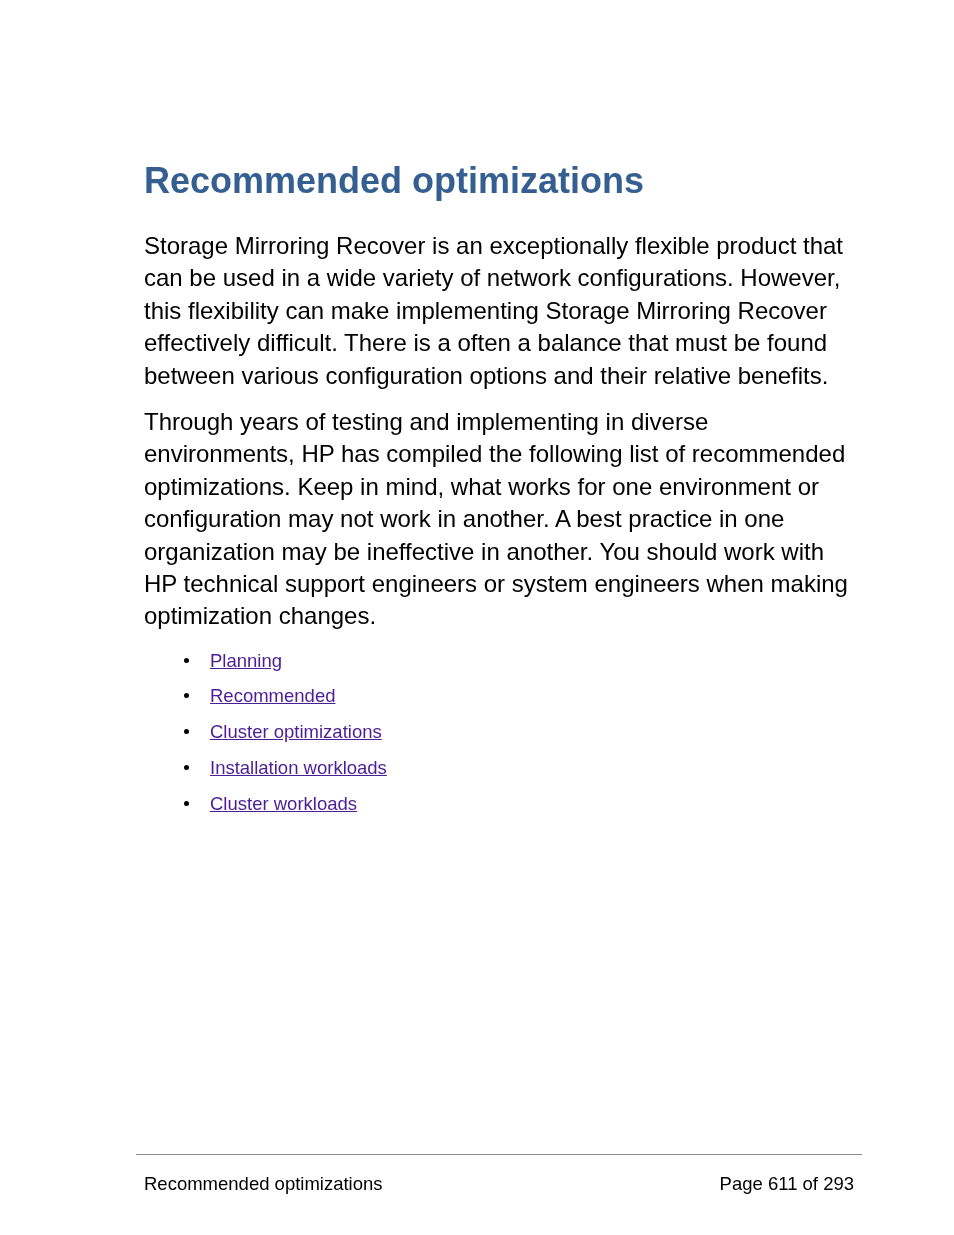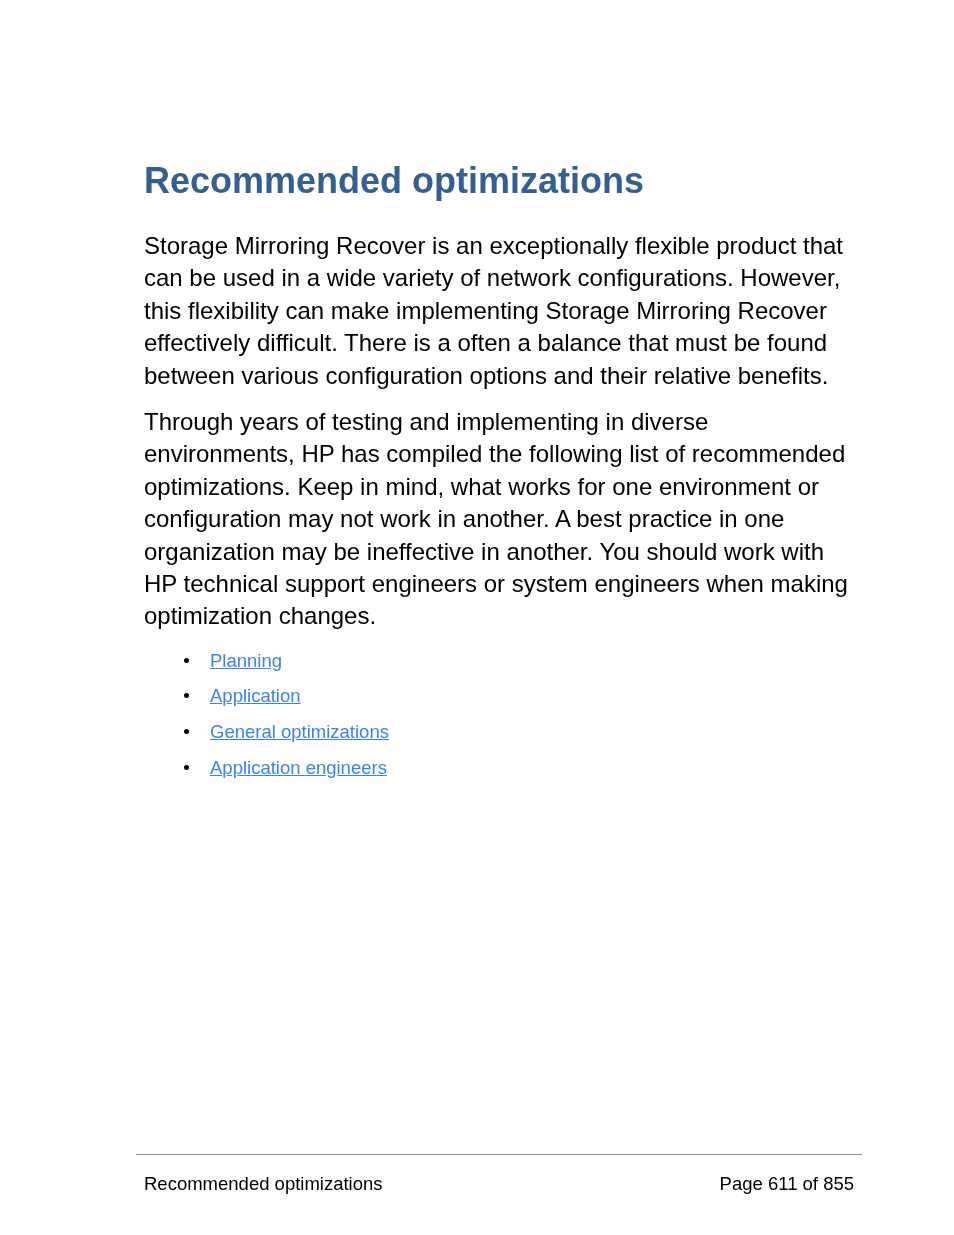--- a/index.html
+++ b/index.html
@@ -41,21 +41,21 @@
     content: "";
     position: absolute;
     left: 0;
     top: 11px;
     width: 5px;
     height: 5px;
     border-radius: 50%;
     background: #000;
   }
   a.toc-link {
-    color: #3b82f6;
+    color: #4c1d95;
     text-decoration: underline;
   }
   .footer {
     position: absolute;
     left: 112px;
     right: 100px;
     bottom: 40px;
     border-top: 1px solid #888;
     padding-top: 10px;
     display: flex;
@@ -66,22 +66,23 @@
 </style>
 </head>
 <body>
 
 <div class="page">
   <h1>Recommended optimizations</h1>
   <p class="body">Storage Mirroring Recover is an exceptionally flexible product that can be used in a wide variety of network configurations. However, this flexibility can make implementing Storage Mirroring Recover effectively difficult. There is a often a balance that must be found between various configuration options and their relative benefits.</p>
   <p class="body">Through years of testing and implementing in diverse environments, HP has compiled the following list of recommended optimizations. Keep in mind, what works for one environment or configuration may not work in another. A best practice in one organization may be ineffective in another. You should work with HP technical support engineers or system engineers when making optimization changes.</p>
   <ul class="links">
     <li><a href="#" class="toc-link">Planning</a></li>
-    <li><a href="#" class="toc-link">Application</a></li>
-    <li><a href="#" class="toc-link">General optimizations</a></li>
-    <li><a href="#" class="toc-link">Application engineers</a></li>
+    <li><a href="#" class="toc-link">Recommended</a></li>
+    <li><a href="#" class="toc-link">Cluster optimizations</a></li>
+    <li><a href="#" class="toc-link">Installation workloads</a></li>
+    <li><a href="#" class="toc-link">Cluster workloads</a></li>
   </ul>
 </div>
 
 <div class="footer">
   <span>Recommended optimizations</span>
-  <span>Page 611 of 855</span>
+  <span>Page 611 of 293</span>
 </div>
 
 </body></html>

